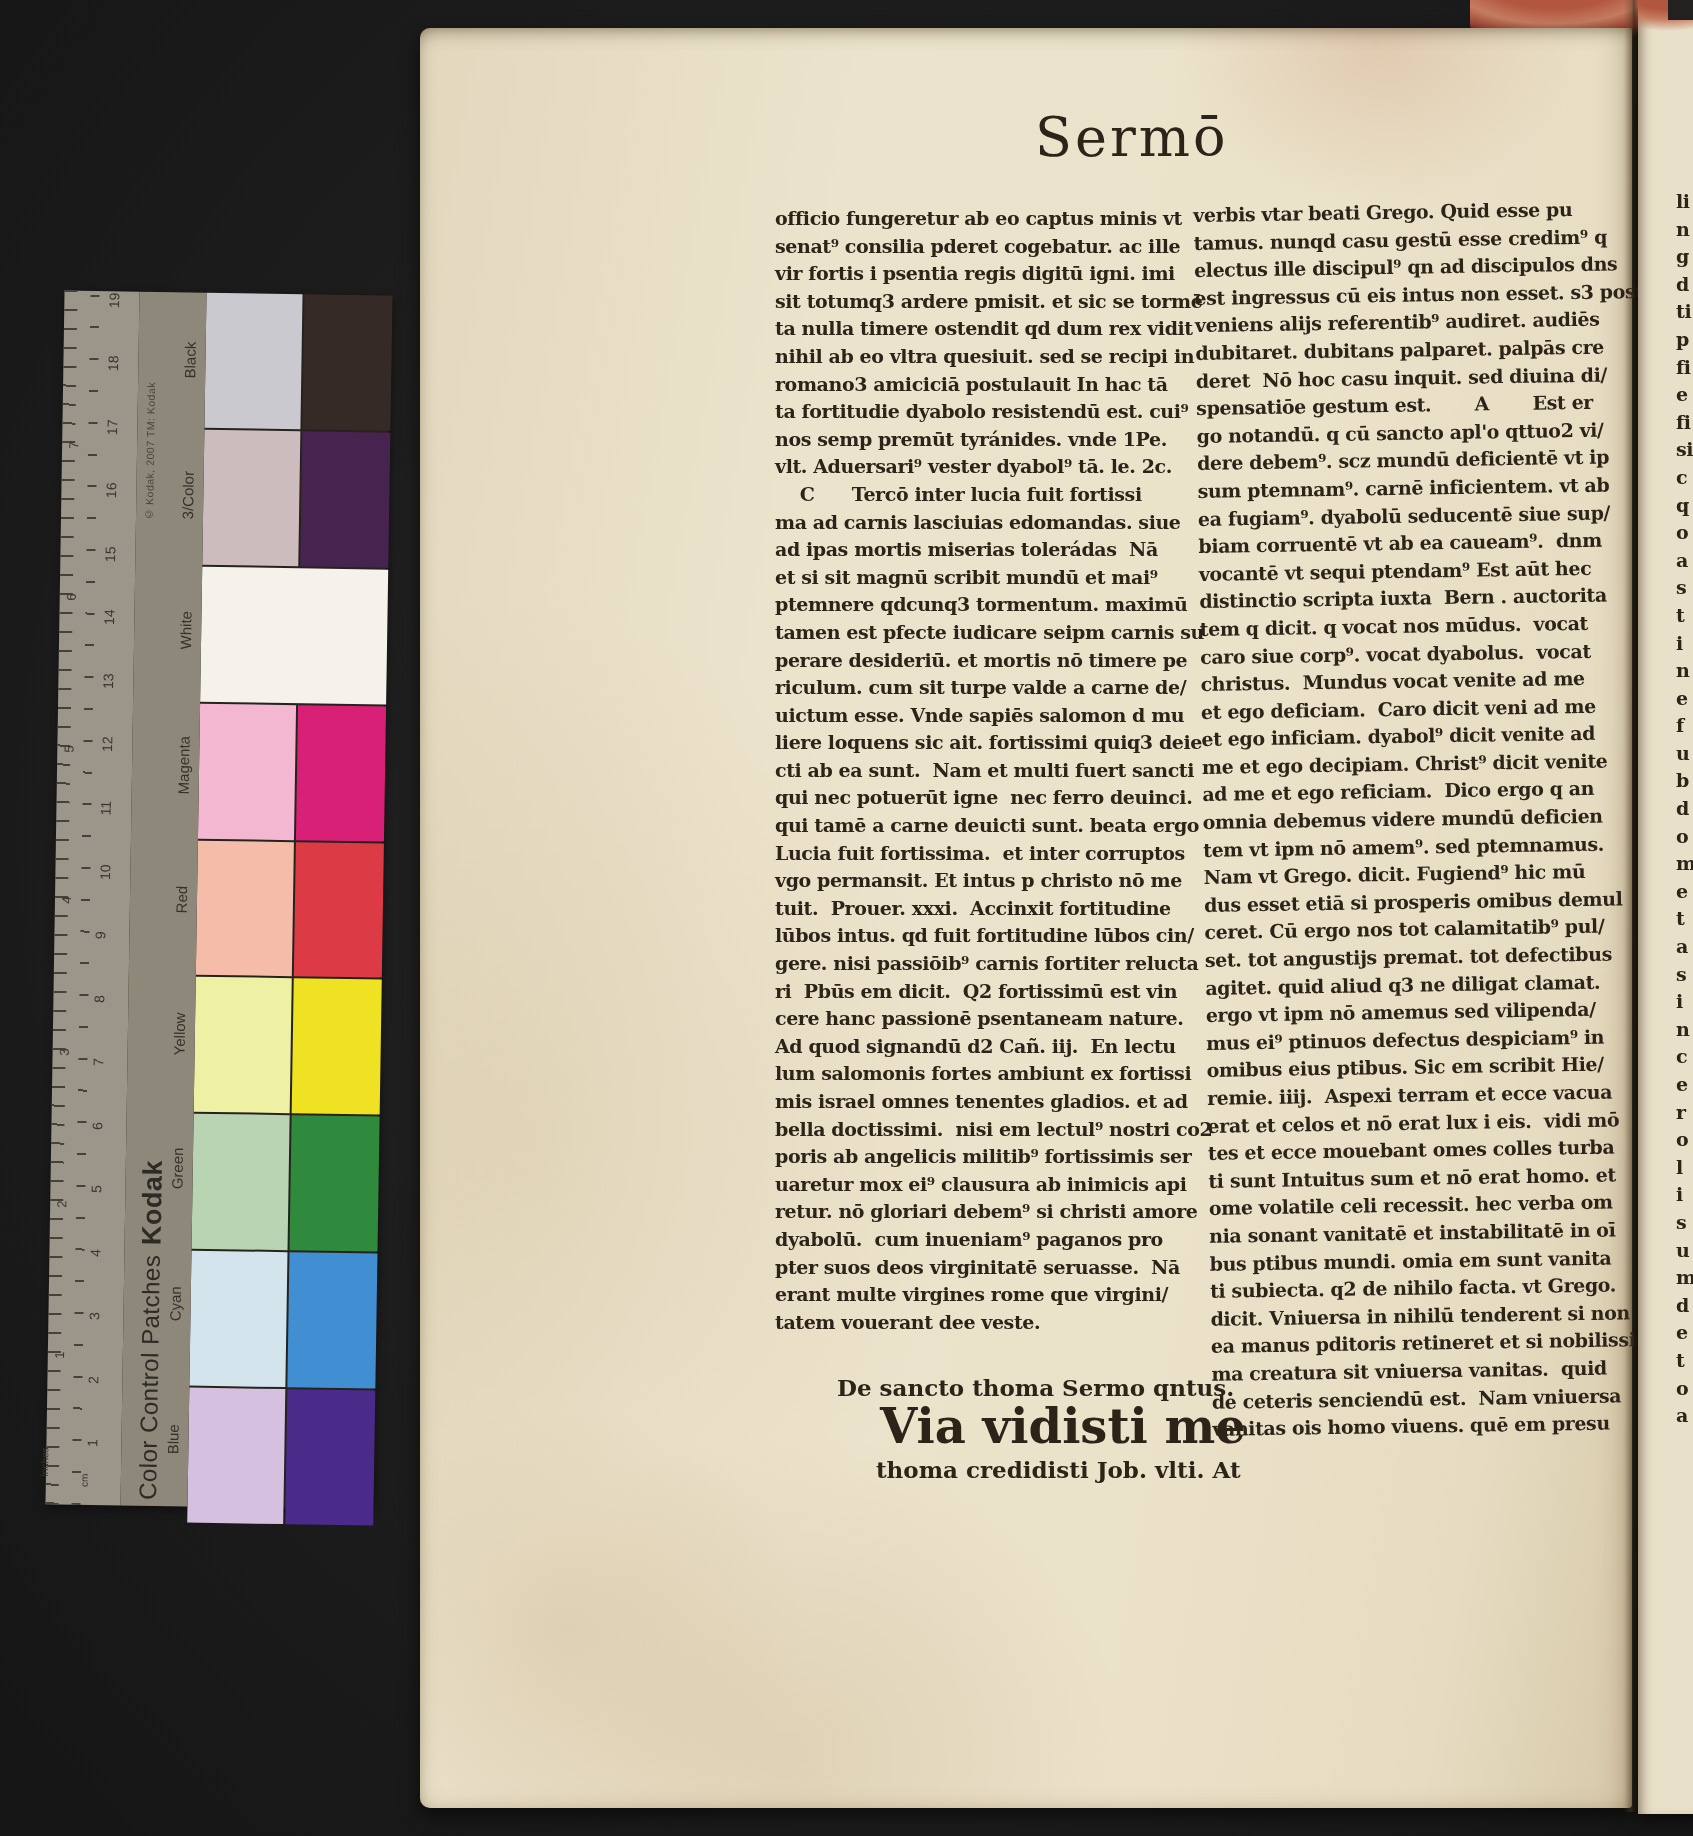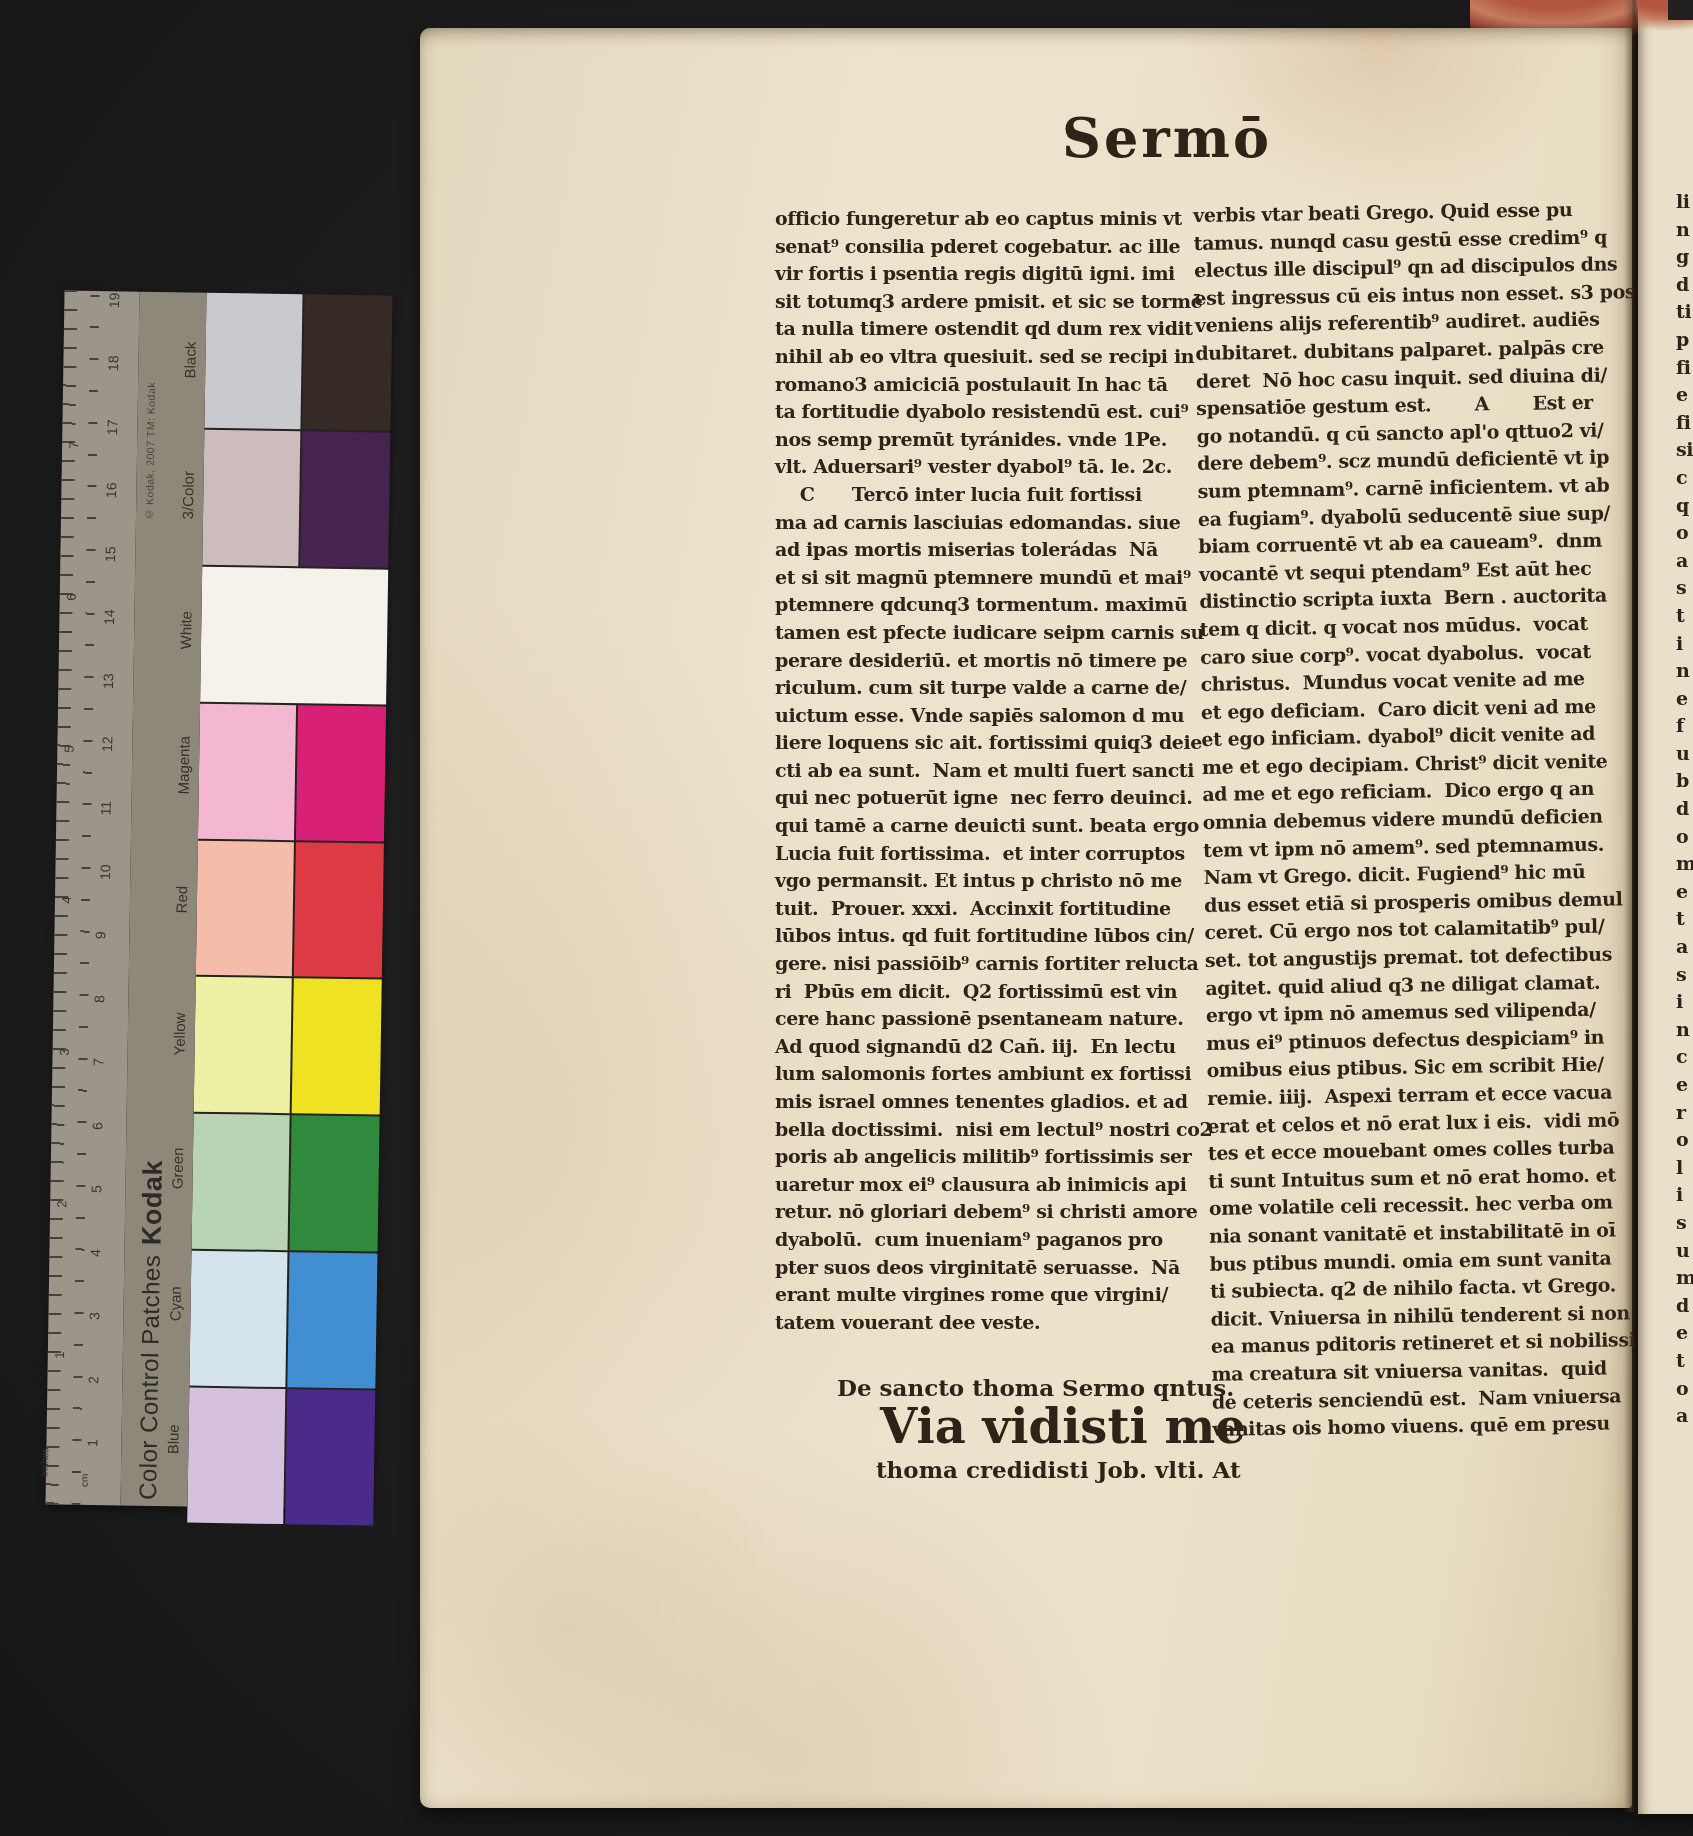--- a/index.html
+++ b/index.html
@@ -42,22 +42,22 @@
           radial-gradient(ellipse 60% 50% at 8% 62%, rgba(180,150,100,.16), rgba(0,0,0,0) 60%),
           radial-gradient(ellipse 40% 26% at 30% 97%, rgba(170,140,95,.20), rgba(0,0,0,0) 70%),
           radial-gradient(ellipse 28% 18% at 12% 90%, rgba(175,140,90,.16), rgba(0,0,0,0) 70%),
           radial-gradient(ellipse 22% 12% at 79% 1%, rgba(186,120,85,.22), rgba(0,0,0,0) 75%),
           linear-gradient(100deg,#e2d8be 0%,#ece3cc 30%,#ebe2ca 62%,#e6dcc1 86%,#d8caab 99%);
         box-shadow: inset 0 12px 20px -14px rgba(50,35,15,.55),
                     inset -16px 0 30px -14px rgba(100,70,35,.5),
                     inset 8px 0 18px -10px rgba(100,75,40,.35),
                     0 8px 18px rgba(0,0,0,.55);}
   .ink{color:#2d2318;}
-  .running-header{position:absolute;left:615px;top:78px;font-size:54px;font-weight:bold;
-                  letter-spacing:3px;margin-left:27px;}
+  .running-header{position:absolute;left:615px;top:78px;font-size:54px;font-weight:normal;
+                  letter-spacing:3px;}
   .textcol{position:absolute;width:420px;}
   .left-col{left:355px;top:177px;}
   .right-col{left:773px;top:174px;transform:rotate(-0.9deg);transform-origin:0 0;}
   .tline{white-space:pre;height:27.6px;line-height:27.6px;font-size:19px;font-weight:bold;
          letter-spacing:-0.4px;}
   .section-heading{position:absolute;left:400px;top:1346px;font-size:23px;font-weight:bold;margin-left:17px;}
   .incipit-large{position:absolute;left:460px;top:1372px;font-size:48px;font-weight:bold;
                  letter-spacing:0px;line-height:52px;}
   .incipit-sub{position:absolute;left:456px;top:1428px;font-size:23px;font-weight:bold;}
 
@@ -165,21 +165,21 @@
         <div class="tline">sit totumq3 ardere pmisit. et sic se tormē</div>
         <div class="tline">ta nulla timere ostendit qd dum rex vidit</div>
         <div class="tline">nihil ab eo vltra quesiuit. sed se recipi in</div>
         <div class="tline">romano3 amiciciā postulauit In hac tā</div>
         <div class="tline">ta fortitudie dyabolo resistendū est. cui⁹</div>
         <div class="tline">nos semp premūt tyránides. vnde 1Pe.</div>
         <div class="tline">vlt. Aduersari⁹ vester dyabol⁹ tā. le. 2c.</div>
         <div class="tline">    C      Tercō inter lucia fuit fortissi</div>
         <div class="tline">ma ad carnis lasciuias edomandas. siue</div>
         <div class="tline">ad ipas mortis miserias tolerádas  Nā</div>
-        <div class="tline">et si sit magnū ptemnere mundū et mai⁹</div>
+        <div class="tline">et si sit magnū scribit mundū et mai⁹</div>
         <div class="tline">ptemnere qdcunq3 tormentum. maximū</div>
         <div class="tline">tamen est pfecte iudicare seipm carnis su</div>
         <div class="tline">perare desideriū. et mortis nō timere pe</div>
         <div class="tline">riculum. cum sit turpe valde a carne de/</div>
         <div class="tline">uictum esse. Vnde sapiēs salomon d mu</div>
         <div class="tline">liere loquens sic ait. fortissimi quiq3 deie</div>
         <div class="tline">cti ab ea sunt.  Nam et multi fuert sancti</div>
         <div class="tline">qui nec potuerūt igne  nec ferro deuinci.</div>
         <div class="tline">qui tamē a carne deuicti sunt. beata ergo</div>
         <div class="tline">Lucia fuit fortissima.  et inter corruptos</div>

